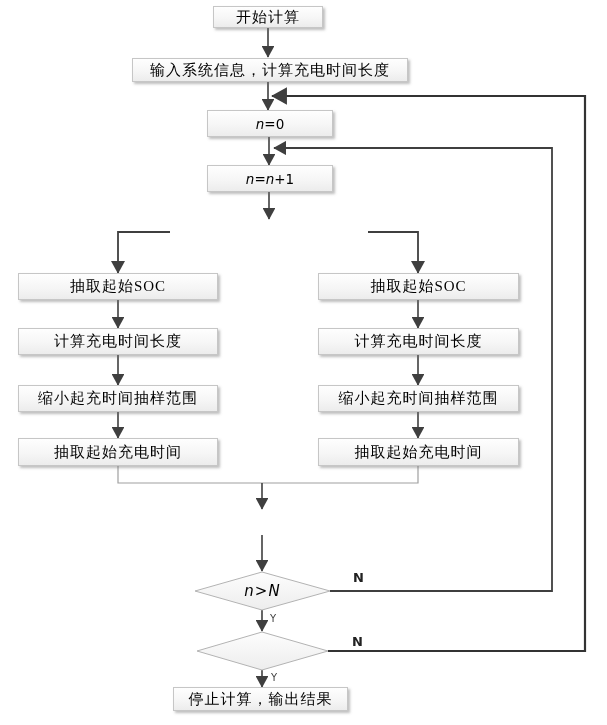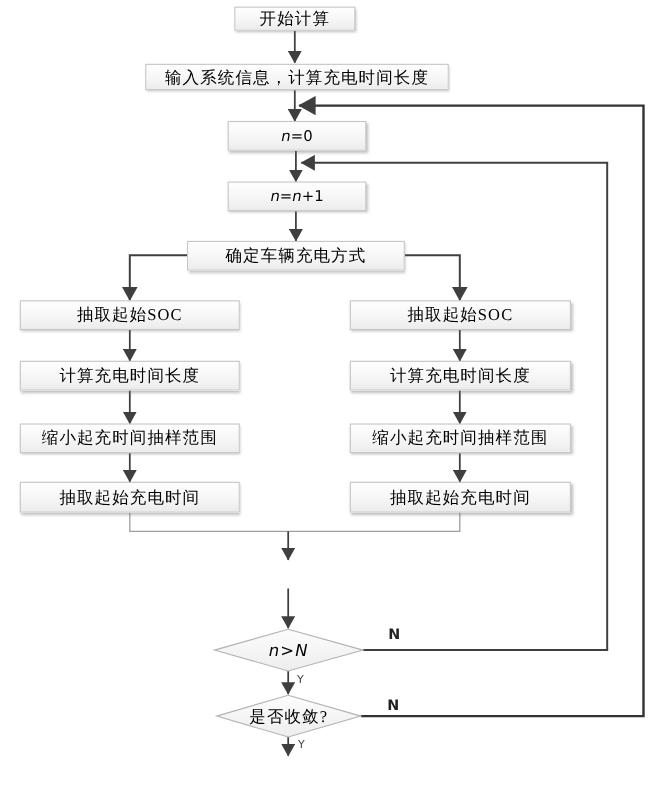--- a/index.html
+++ b/index.html
@@ -101,23 +101,20 @@
       <span>=0</span>
   </div>
 
   <div class="box math" style="left:207px;top:165px;width:126px;height:27px">
     <i>n</i>
       <span>=</span>
       <i>n</i>
       <span>+1</span>
   </div>
 
-  <div class="box" style="left:170px;top:219px;width:198px;height:27px">
-    <span>确定车辆充电方式</span>
-  </div>
 
   <div class="box" style="left:18px;top:273px;width:200px;height:27px">
     <span>抽取起始SOC</span>
   </div>
   <div class="box" style="left:18px;top:328px;width:200px;height:27px">
     <span>计算充电时间长度</span>
   </div>
   <div class="box" style="left:18px;top:385px;width:200px;height:27px">
     <span>缩小起充时间抽样范围</span>
   </div>
@@ -138,23 +135,23 @@
     <span>抽取起始充电时间</span>
   </div>
 
 
   <div class="dlabel math" style="left:195px;top:572px;width:135px;height:38px">
     <i>n</i>
       <span>&gt;</span>
       <i>N</i>
   </div>
 
-  <div class="dlabel" style="left:197px;top:632px;width:131px;height:38px">
-    <span>是否收敛?</span>
+
+  <div class="box" style="left:173px;top:687px;width:175px;height:24px">
+    <span>停止计算，输出结果</span>
   </div>
-
 
   <div class="elabel y" style="left:270px;top:613px">Y</div>
   <div class="elabel n" style="left:353px;top:570px">N</div>
   <div class="elabel y" style="left:271px;top:672px">Y</div>
   <div class="elabel n" style="left:352px;top:634px">N</div>
 
 </div>
 
 </body></html>

